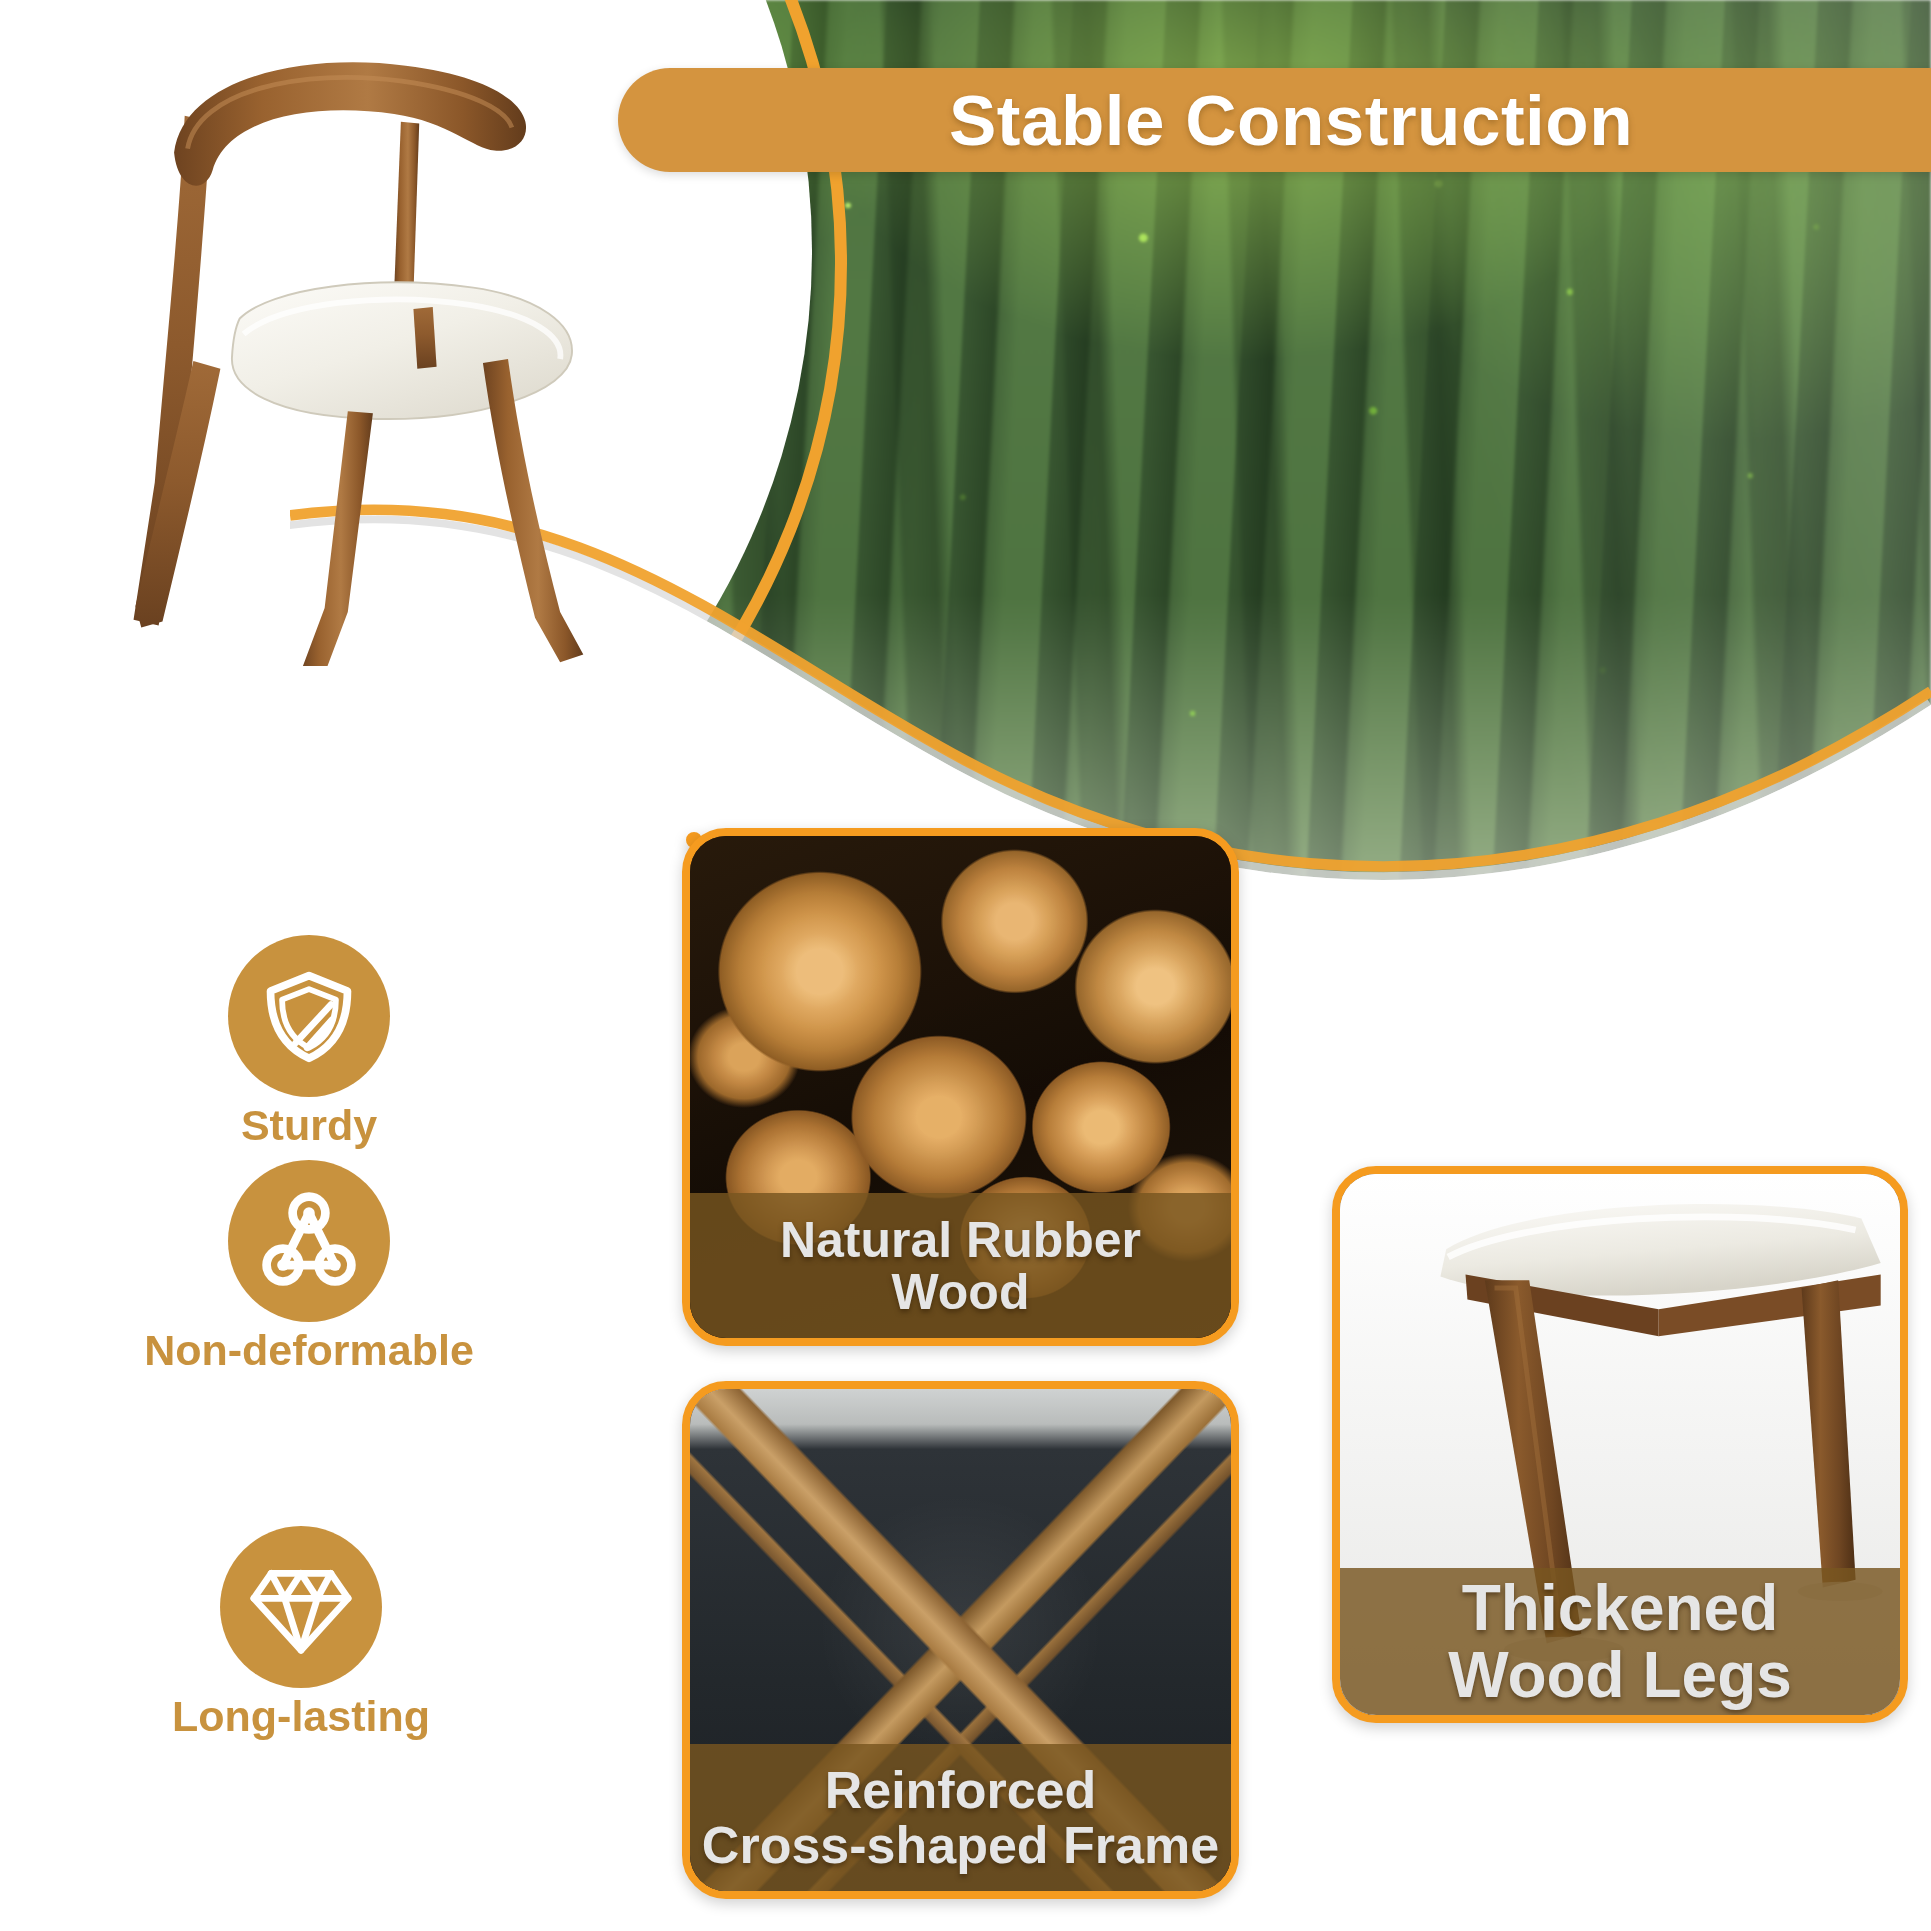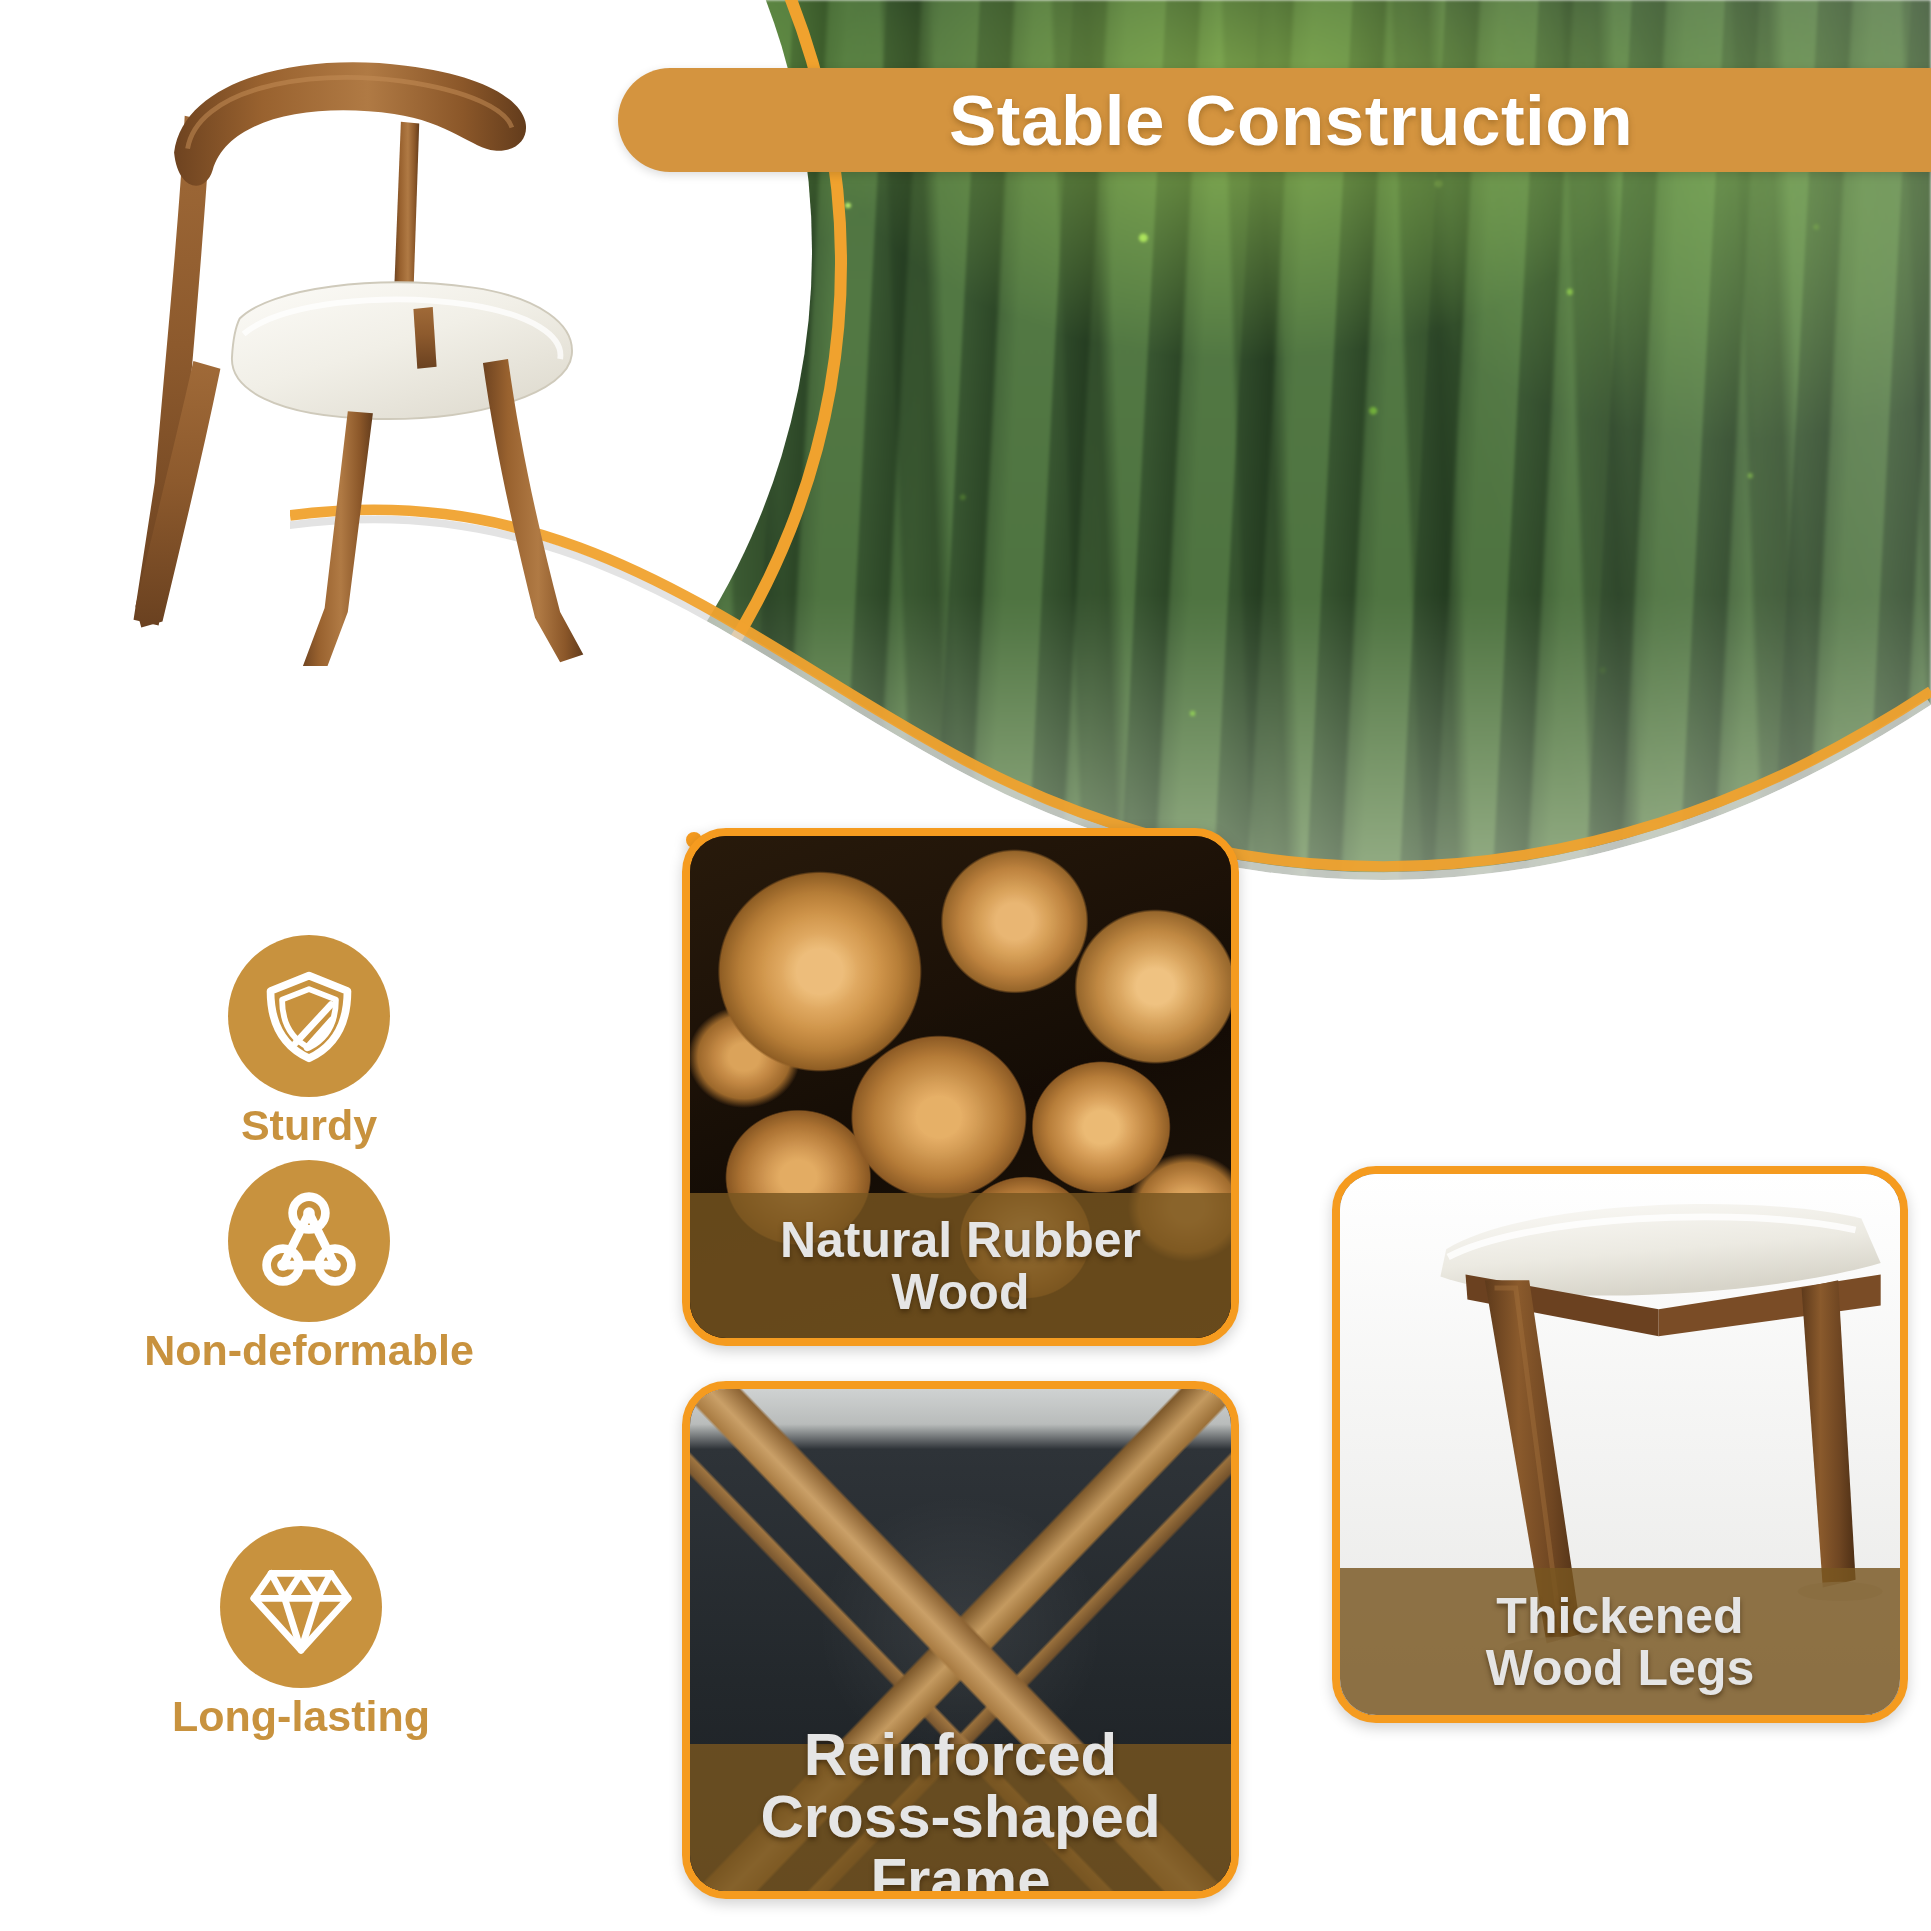--- a/index.html
+++ b/index.html
@@ -248,21 +248,21 @@
   <div class="card" style="left:682px;top:828px;width:541px;height:502px;">
     <div class="card-photo logs"></div>
     <div class="card-cap" style="height:145px;font-size:50px;">
       <div>Natural Rubber</div>
       <div>Wood</div>
     </div>
   </div>
 
   <div class="card" style="left:682px;top:1381px;width:541px;height:502px;">
     <div class="card-photo crossframe"></div>
-    <div class="card-cap" style="height:147px;font-size:60px;">
+    <div class="card-cap" style="height:147px;font-size:52px;">
       <div>Reinforced</div>
       <div>Cross-shaped Frame</div>
     </div>
   </div>
 
   <div class="card" style="left:1332px;top:1166px;width:560px;height:541px;">
     <div class="card-photo woodleg">
       <svg width="100%" height="100%" viewBox="0 0 580 560" preserveAspectRatio="none">
         <defs>
           <linearGradient id="lg1" x1="0" y1="0" x2="1" y2="0">
@@ -291,20 +291,20 @@
 
         <path d="M150,110 L196,110 L250,476 L214,486 Z" fill="url(#lg1)"></path>
         <path d="M160,118 L182,118 L228,470" fill="none" stroke="#a5713c" stroke-width="5" opacity=".45"></path>
 
         <path d="M478,118 L516,110 L534,420 L500,428 Z" fill="url(#lg1)"></path>
 
         <ellipse cx="232" cy="492" rx="62" ry="13" fill="#cfcfcc" opacity=".75"></ellipse>
         <ellipse cx="518" cy="432" rx="44" ry="10" fill="#d4d4d1" opacity=".7"></ellipse>
       </svg>
     </div>
-    <div class="card-cap" style="height:147px;font-size:50px;">
+    <div class="card-cap" style="height:147px;font-size:64px;">
       <div>Thickened</div>
       <div>Wood Legs</div>
     </div>
   </div>
 
 </div>
 
 
 </body></html>

